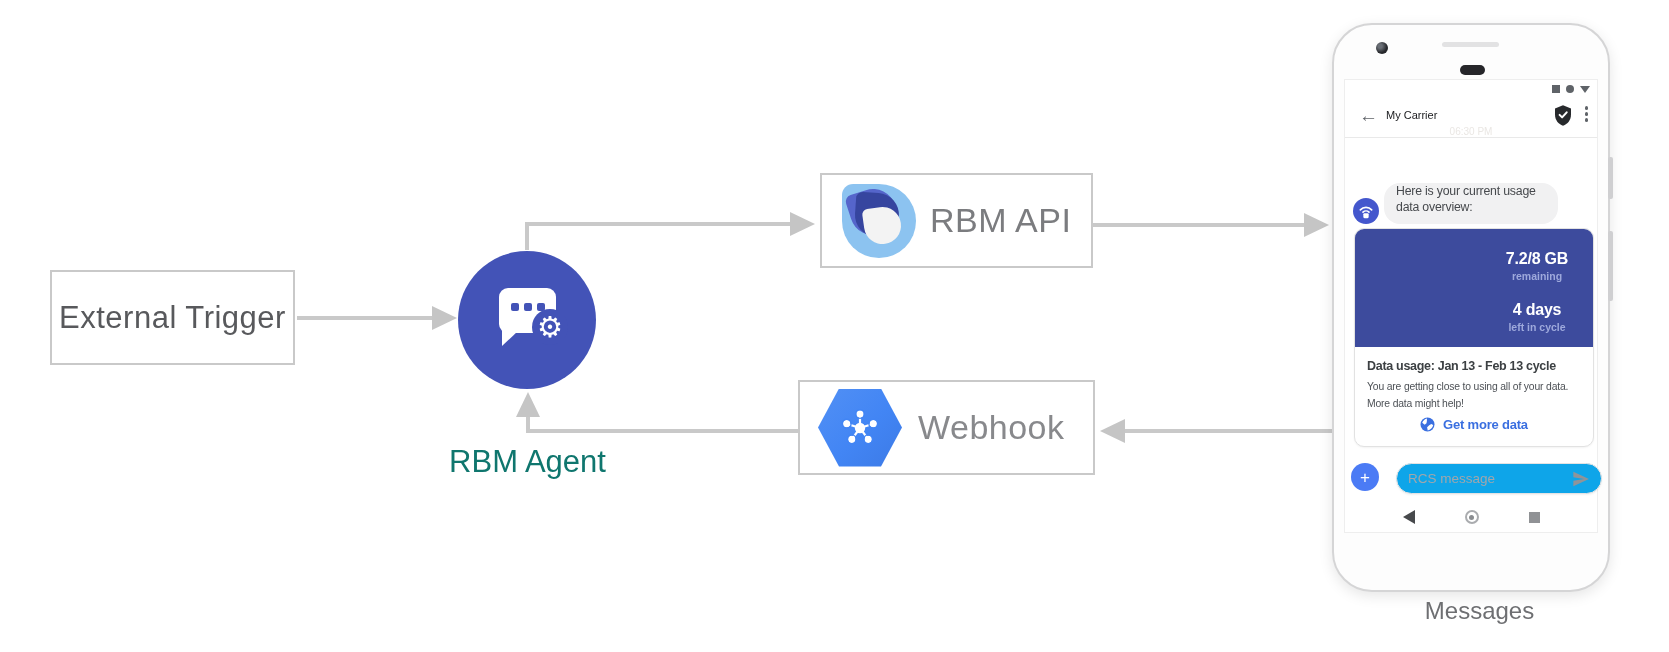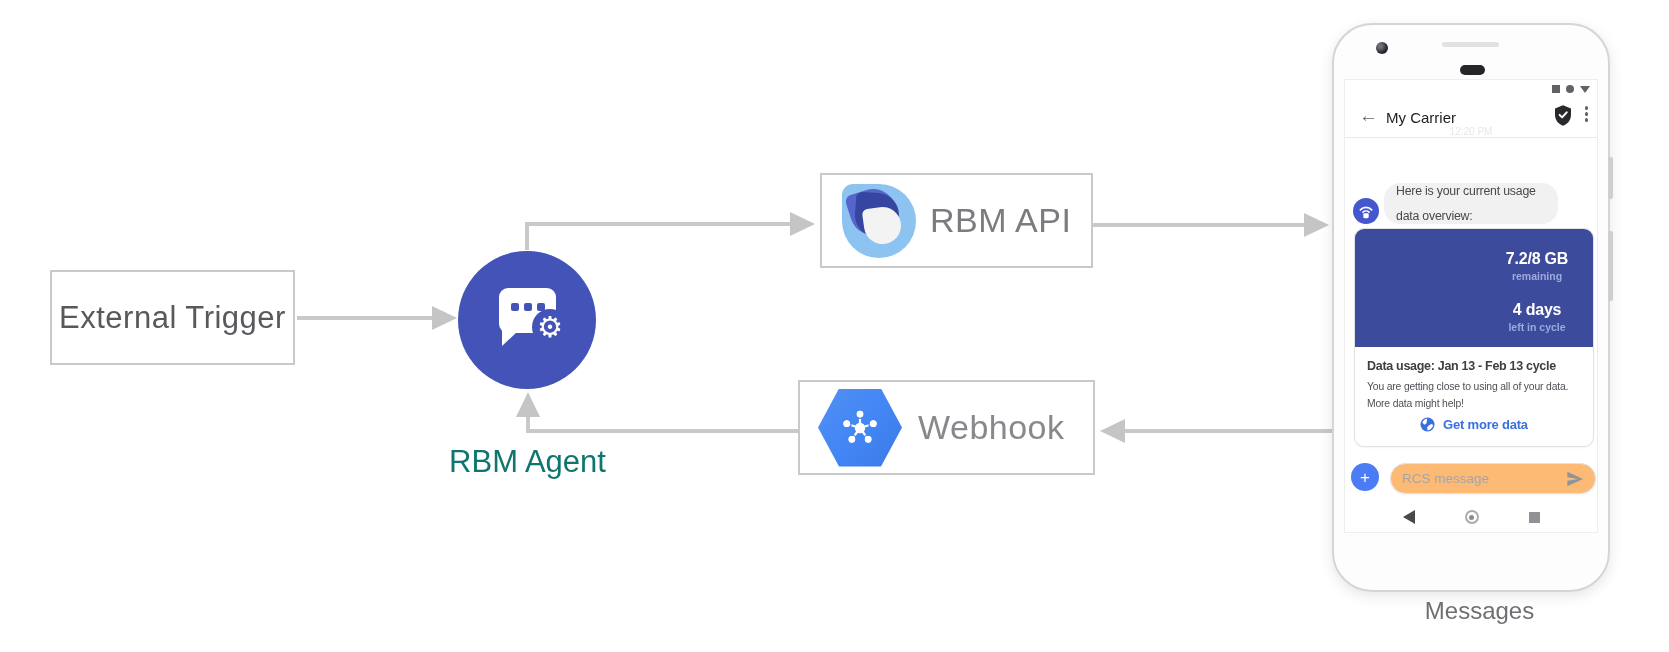--- a/index.html
+++ b/index.html
@@ -62,31 +62,31 @@
 
   .screen { position:absolute; left:11px; top:55px; width:252px; height:452px; background:#fff; outline:1px solid #eeeeee; }
 
   .status-row { position:absolute; top:5px; right:7px; display:flex; align-items:center; gap:6px; }
   .st-square { width:8px; height:8px; background:#5f6368; }
   .st-dot { width:8px; height:8px; border-radius:50%; background:#5f6368; }
   .st-tri { width:0; height:0; border-left:5px solid transparent; border-right:5px solid transparent; border-top:7px solid #5f6368; }
 
   .hdr { position:absolute; left:0; top:20px; width:100%; height:36px; }
   .back-arrow { position:absolute; left:14px; top:5px; font-size:19px; color:#5f6368; cursor:default; }
-  .hdr-title { position:absolute; left:41px; top:9px; font-size:15px; color:#202124; }
+  .hdr-title { position:absolute; left:41px; top:9px; font-size:11px; color:#202124; }
   .shield { position:absolute; right:24px; top:4px; }
   .menu-dots { position:absolute; right:9px; top:6px; display:flex; flex-direction:column; gap:2.5px; }
   .menu-dots i { width:3.5px; height:3.5px; border-radius:50%; background:#5f6368; }
   .faint-time { position:absolute; left:0; top:46px; width:100%; text-align:center; font-size:10px; color:#eae7e4; }
   .hdr-divider { position:absolute; left:0; top:57px; width:100%; height:1px; background:#e9e9e9; }
 
   .avatar { position:absolute; left:8px; top:118px; width:26px; height:26px; border-radius:50%; background:#4457cd;
     display:flex; align-items:center; justify-content:center; }
   .chat-bubble { position:absolute; left:39px; top:103px; width:174px; height:41px; background:#f1f1f2; border-radius:16px;
-    display:flex; flex-direction:column; justify-content:space-between; padding:0 12px; }
+    display:flex; flex-direction:column; justify-content:flex-start; padding:0 12px; }
   .chat-bubble div { font-size:12.3px; line-height:16px; color:#46494d; letter-spacing:-0.2px; white-space:nowrap; }
 
   .rich-card { position:absolute; left:9px; top:148px; width:240px; height:219px; background:#fff;
     border:1px solid #e2e2e2; border-radius:10px; box-shadow:0 1px 2px rgba(0,0,0,.05); }
   .card-panel { position:absolute; left:0; top:0; width:100%; height:118px; background:#3d4b9d; border-radius:9px 9px 0 0; }
   .gauge-wrap { position:absolute; left:25px; top:19px; width:80px; height:80px; }
   .gauge-text { position:absolute; left:0; top:0; width:80px; height:80px; display:flex; align-items:center; justify-content:center;
     color:#fff; font-weight:300; }
   .gauge-text .big { font-size:29px; letter-spacing:-0.5px; }
   .gauge-text .pct { font-size:12px; align-self:center; margin-top:14px; }
@@ -98,21 +98,21 @@
   .card-title { position:absolute; left:12px; top:130px; font-size:12.5px; font-weight:bold; color:#3c4043;
     letter-spacing:-0.3px; white-space:nowrap; }
   .card-body { position:absolute; left:12px; font-size:11.8px; color:#4d5156; letter-spacing:-0.2px;
     white-space:nowrap; transform:scaleX(.88); transform-origin:left center; }
   .card-body.l1 { top:150px; } .card-body.l2 { top:167px; }
   .card-action { position:absolute; left:0; top:188px; width:100%; display:flex; align-items:center; justify-content:center; gap:8px; cursor:default; }
   .card-action span { font-size:13px; font-weight:bold; color:#3a6fe0; letter-spacing:-0.2px; }
 
   .plus-btn { position:absolute; left:6px; top:383px; width:28px; height:28px; border-radius:50%; background:#4b7bf5;
     color:#fff; font-size:17px; display:flex; align-items:center; justify-content:center; line-height:1; }
-  .compose-pill { position:absolute; left:45px; top:383px; width:206px; height:31px; background:#fdba74;
+  .compose-pill { position:absolute; left:51px; top:383px; width:206px; height:31px; background:#0ea5e9;
     border:1px solid #e3e3e4; border-radius:16px; box-shadow:0 1px 2px rgba(0,0,0,.06);
     display:flex; align-items:center; padding:0 11px; gap:6px; }
   .compose-pill input { border:none; outline:none; flex:1 1 auto; min-width:0; font-size:13.5px;
     font-family:"Liberation Sans",sans-serif; color:#3c4043; background:transparent; }
   .compose-pill input::placeholder { color:#a2a6ab; }
 
   .nav-row { position:absolute; left:0; top:424px; width:100%; height:26px; display:flex; align-items:center;
     justify-content:center; gap:50px; }
   .nav-back { width:0; height:0; border-top:7px solid transparent; border-bottom:7px solid transparent; border-right:12px solid #47494c; }
   .nav-home { width:14px; height:14px; border-radius:50%; border:2.5px solid #aaacaf; display:flex; align-items:center; justify-content:center; }
@@ -218,21 +218,21 @@
         <svg class="shield" width="20" height="23" viewBox="0 0 20 22">
           <path d="M10,0.8 L18,4 V10 C18,15.6 14.6,19.7 10,21.2 C5.4,19.7 2,15.6 2,10 V4 Z" fill="#27292c"></path>
           <path d="M6.6,10.4 L9.1,12.9 L13.7,7.8" stroke="#ffffff" stroke-width="2" fill="none" stroke-linecap="round" stroke-linejoin="round"></path>
         </svg>
         <div class="menu-dots">
             <i></i>
             <i></i>
             <i></i>
           </div>
       </div>
-      <div class="faint-time">12:20 PM</div>
+      <div class="faint-time">06:30 PM</div>
       <div class="hdr-divider"></div>
 
       <div class="avatar">
         <svg width="20" height="20" viewBox="0 0 24 24">
           <path d="M5.2,10.6 A9.2,9.2 0 0 1 18.8,10.6" stroke="#fff" stroke-width="2" fill="none" stroke-linecap="round"></path>
           <path d="M8.4,13.4 A5.2,5.2 0 0 1 15.6,13.4" stroke="#fff" stroke-width="2" fill="none" stroke-linecap="round"></path>
           <rect x="8.8" y="14.6" width="6.4" height="6" rx="1.4" fill="#fff"></rect>
         </svg>
       </div>
 

